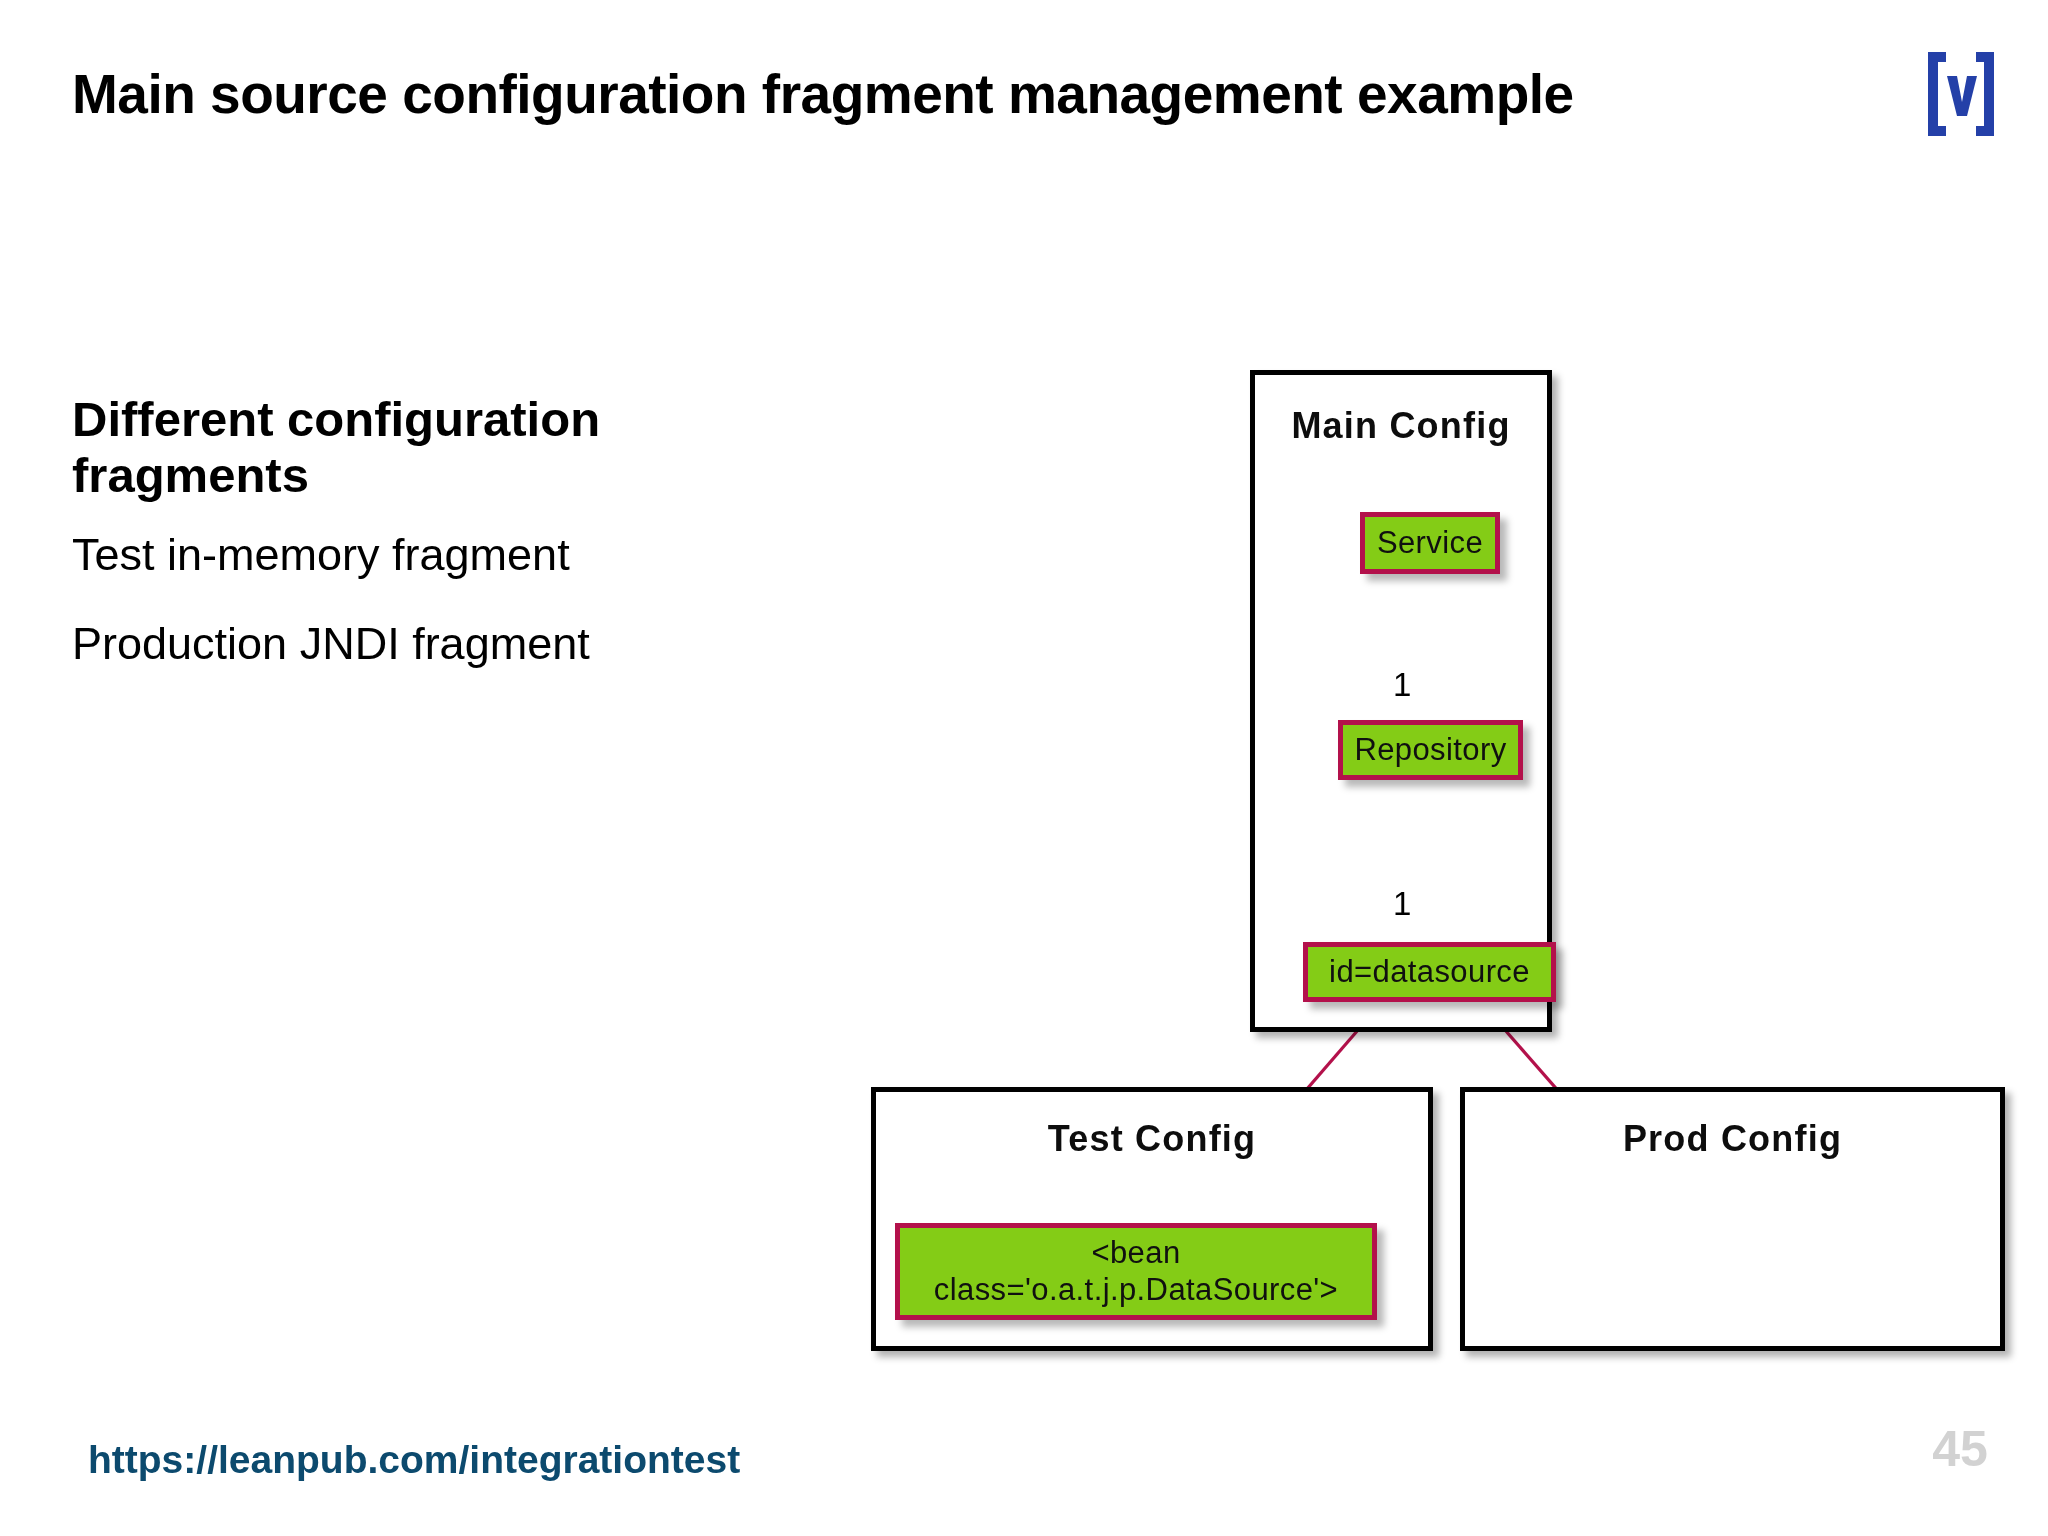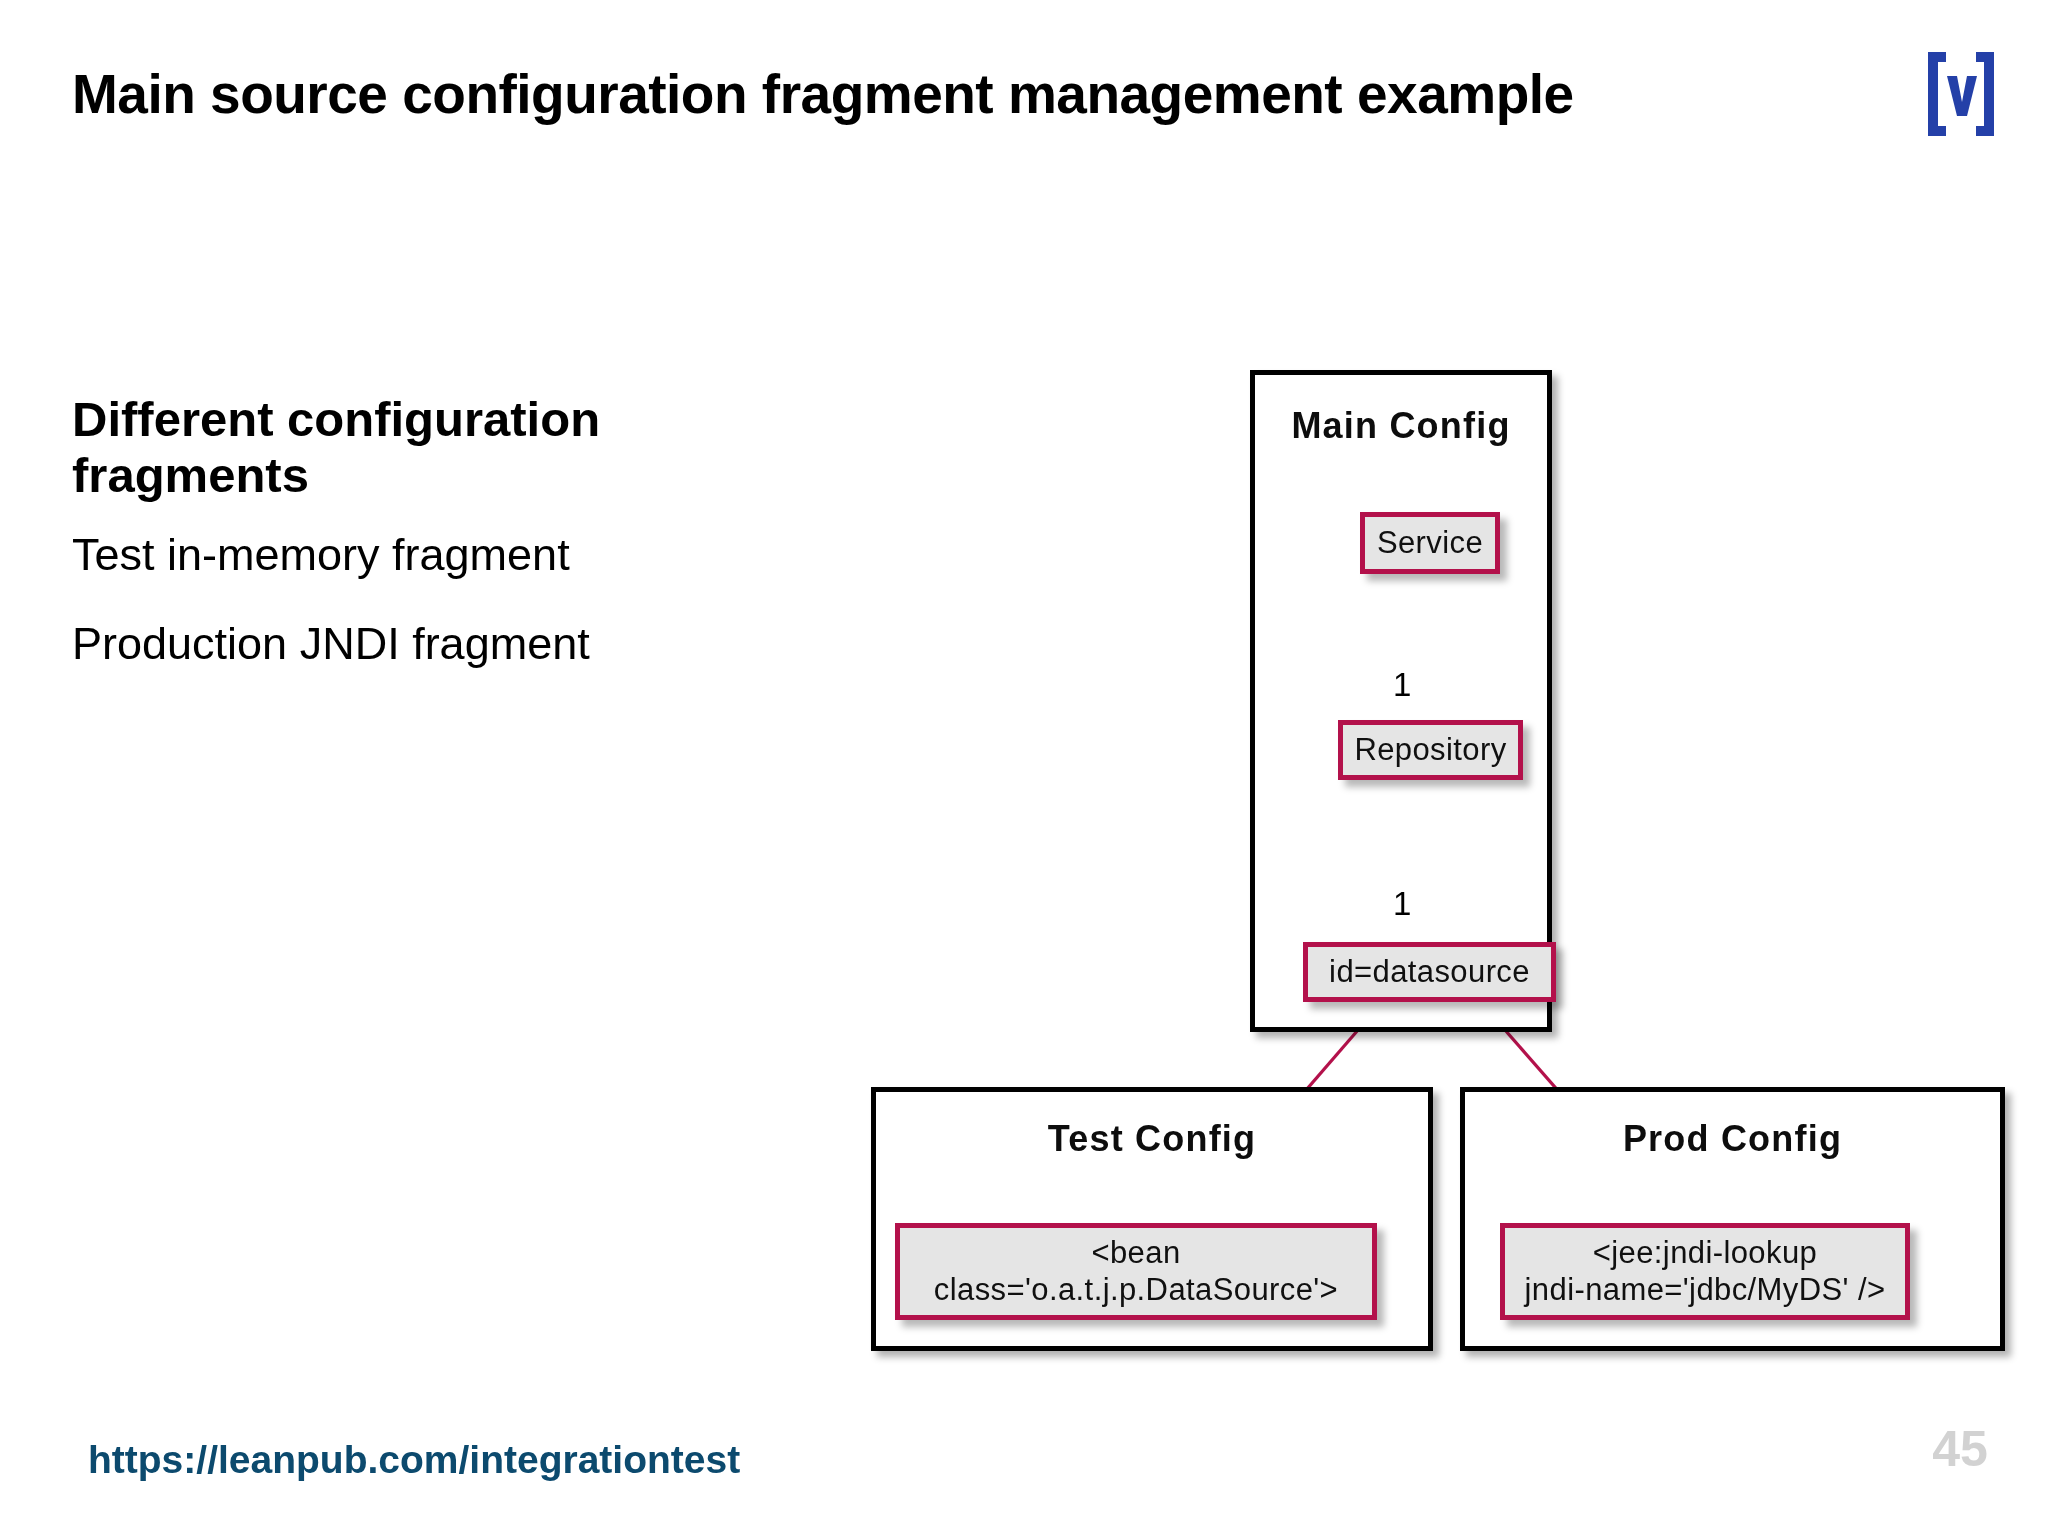--- a/index.html
+++ b/index.html
@@ -82,21 +82,21 @@
     right: 0;
     text-align: center;
     font-size: 36px;
     font-weight: bold;
     color: #0d0d0d;
     letter-spacing: 1.2px;
     white-space: nowrap;
   }
   .node {
     position: absolute;
-    background: #e5e5e5;
+    background: #84cc16;
     border: 5px solid #b3114b;
     box-shadow: 7px 7px 7px rgba(0,0,0,0.28);
     box-sizing: border-box;
     display: flex;
     align-items: center;
     justify-content: center;
     text-align: center;
     font-size: 31px;
     color: #101010;
     line-height: 1.18;
@@ -206,24 +206,20 @@
 
     <div class="node two-line" style="left:55px; top:853px; width:482px; height:97px; flex-direction:column;">
       <span>&lt;bean</span>
       <span>class='o.a.t.j.p.DataSource'&gt;</span>
     </div>
 
     <div class="pkg" style="left:620px; top:717px; width:545px; height:264px;">
       <div class="pkg-title" style="top:26px;">Prod Config</div>
     </div>
 
-    <div class="node two-line" style="left:660px; top:853px; width:410px; height:97px; flex-direction:column;">
-      <span>&lt;jee:jndi-lookup</span>
-      <span>jndi-name='jdbc/MyDS' /&gt;</span>
-    </div>
 
   </div>
 
   <div id="footer-url">https://leanpub.com/integrationtest</div>
 
   <div id="page-number">45</div>
 
 </div>
 
 </body></html>

